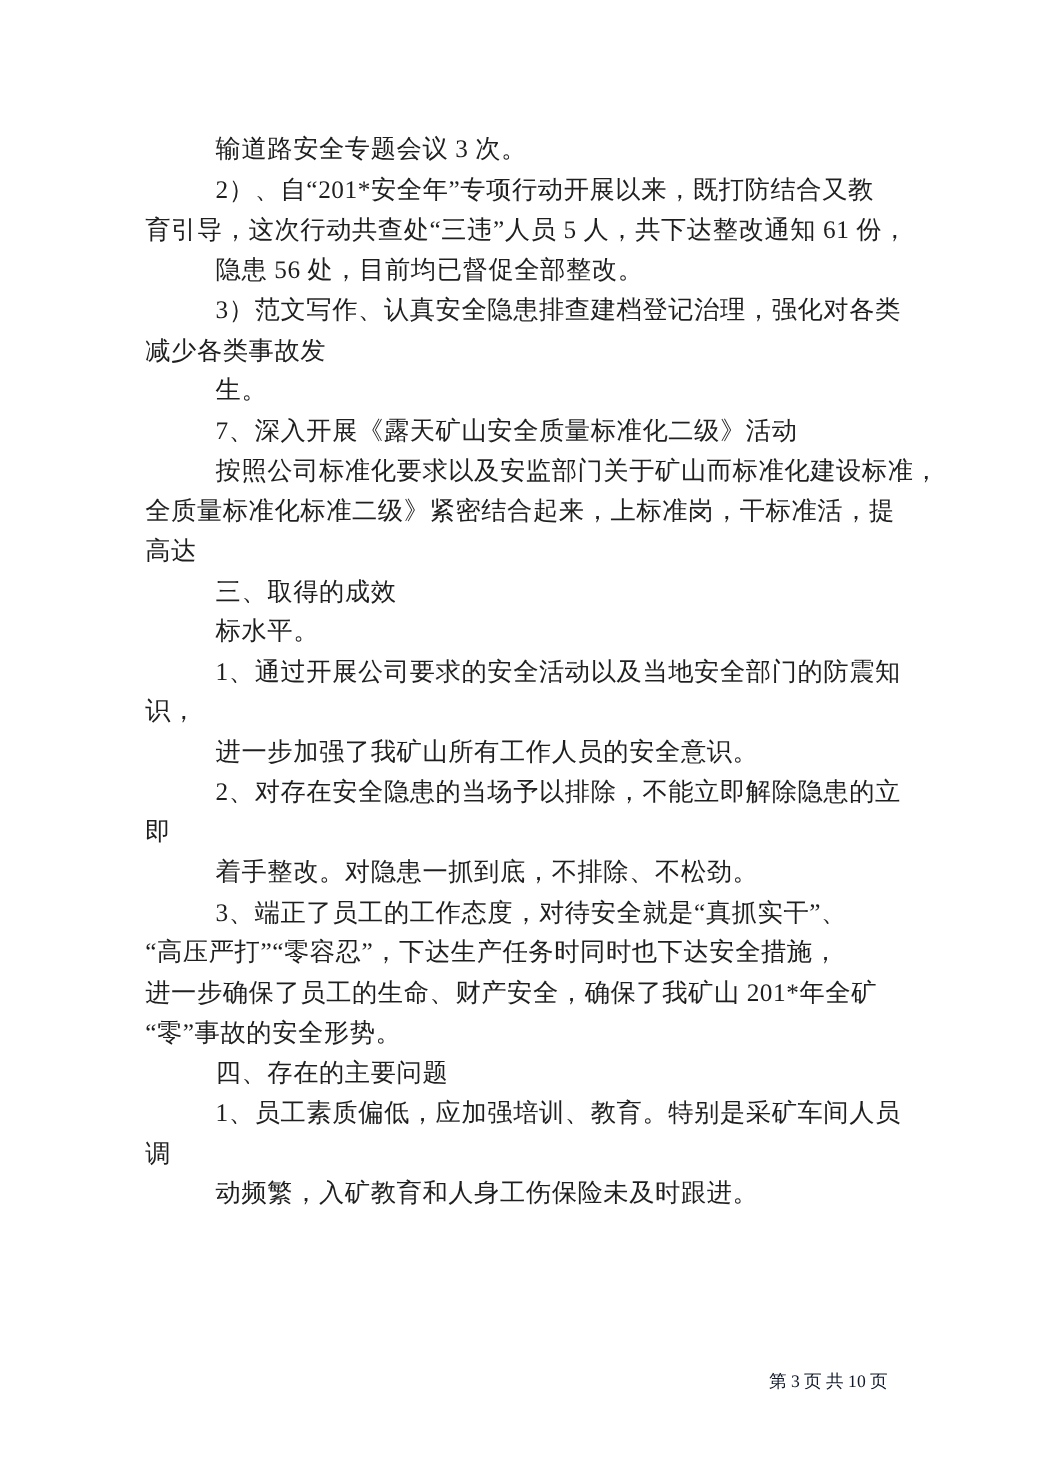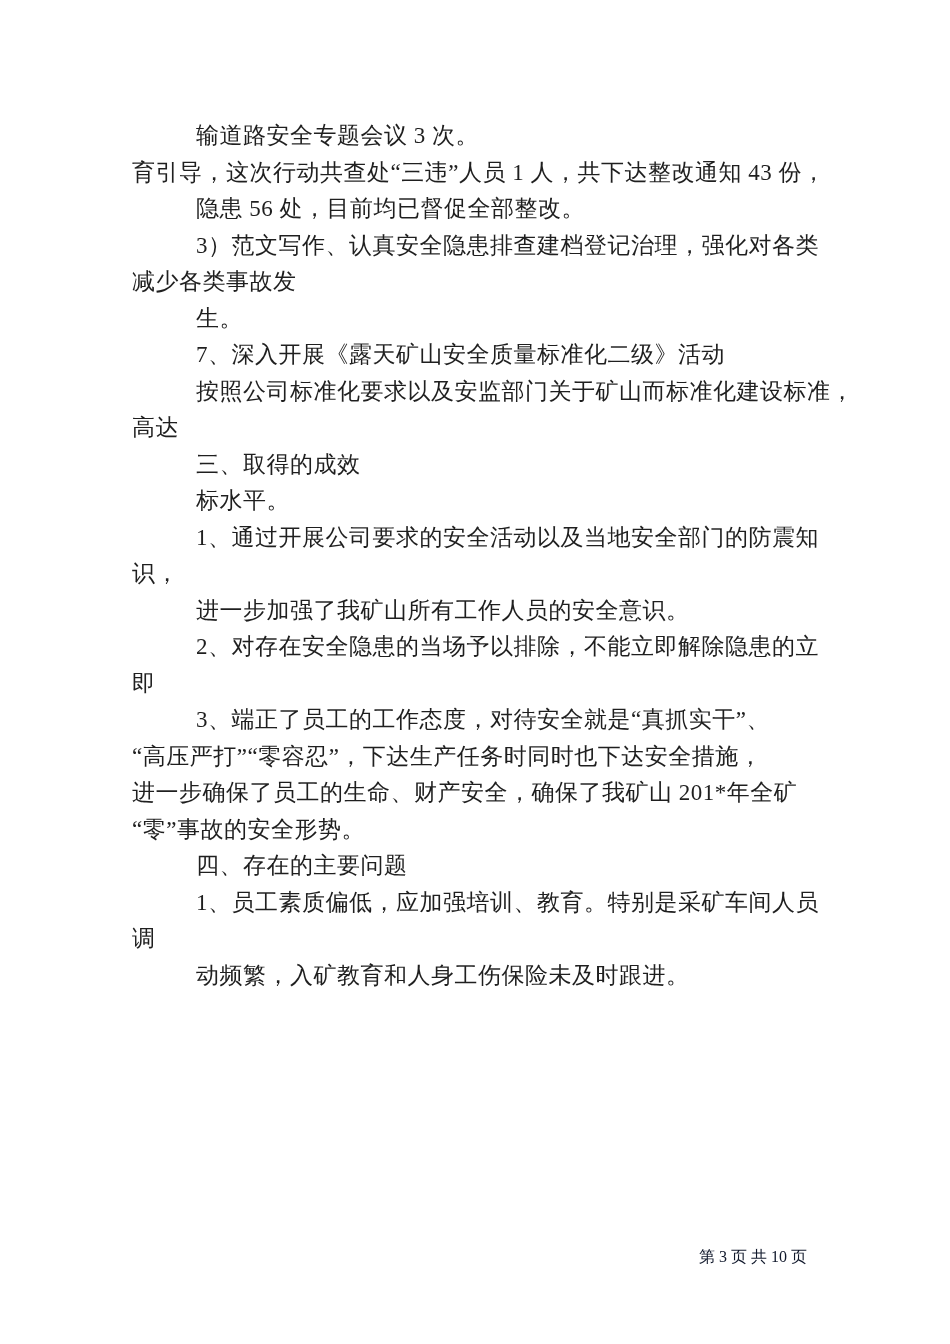--- a/index.html
+++ b/index.html
@@ -43,35 +43,38 @@
     white-space: nowrap;
   }
 </style>
 </head>
 <body>
 
 <div class="page">
   <div class="doc-body">
 
   <div class="line indent">输道路安全专题会议 3 次。</div>
-      <div class="line">育引导，这次行动共查处“三违”人员 1 人，共下达整改通知 43 份，</div>
+      <div class="line indent">2）、自“201*安全年”专项行动开展以来，既打防结合又教</div>
+      <div class="line">育引导，这次行动共查处“三违”人员 5 人，共下达整改通知 61 份，</div>
       <div class="line indent">隐患 56 处，目前均已督促全部整改。</div>
       <div class="line indent">3）范文写作、认真安全隐患排查建档登记治理，强化对各类</div>
       <div class="line">减少各类事故发</div>
       <div class="line indent">生。</div>
       <div class="line indent">7、深入开展《露天矿山安全质量标准化二级》活动</div>
       <div class="line indent">按照公司标准化要求以及安监部门关于矿山而标准化建设标准，</div>
+      <div class="line">全质量标准化标准二级》紧密结合起来，上标准岗，干标准活，提</div>
       <div class="line">高达</div>
       <div class="line indent">三、取得的成效</div>
       <div class="line indent">标水平。</div>
       <div class="line indent">1、通过开展公司要求的安全活动以及当地安全部门的防震知</div>
       <div class="line">识，</div>
       <div class="line indent">进一步加强了我矿山所有工作人员的安全意识。</div>
       <div class="line indent">2、对存在安全隐患的当场予以排除，不能立即解除隐患的立</div>
       <div class="line">即</div>
+      <div class="line indent">着手整改。对隐患一抓到底，不排除、不松劲。</div>
       <div class="line indent">3、端正了员工的工作态度，对待安全就是“真抓实干”、</div>
       <div class="line">“高压严打”“零容忍”，下达生产任务时同时也下达安全措施，</div>
       <div class="line">进一步确保了员工的生命、财产安全，确保了我矿山 201*年全矿</div>
       <div class="line">“零”事故的安全形势。</div>
       <div class="line indent">四、存在的主要问题</div>
       <div class="line indent">1、员工素质偏低，应加强培训、教育。特别是采矿车间人员</div>
       <div class="line">调</div>
       <div class="line indent">动频繁，入矿教育和人身工伤保险未及时跟进。</div>
     </div>
   <div class="page-footer">第 3 页 共 10 页</div>

